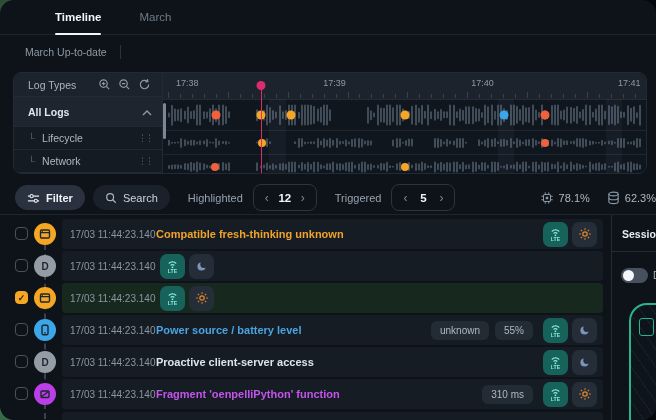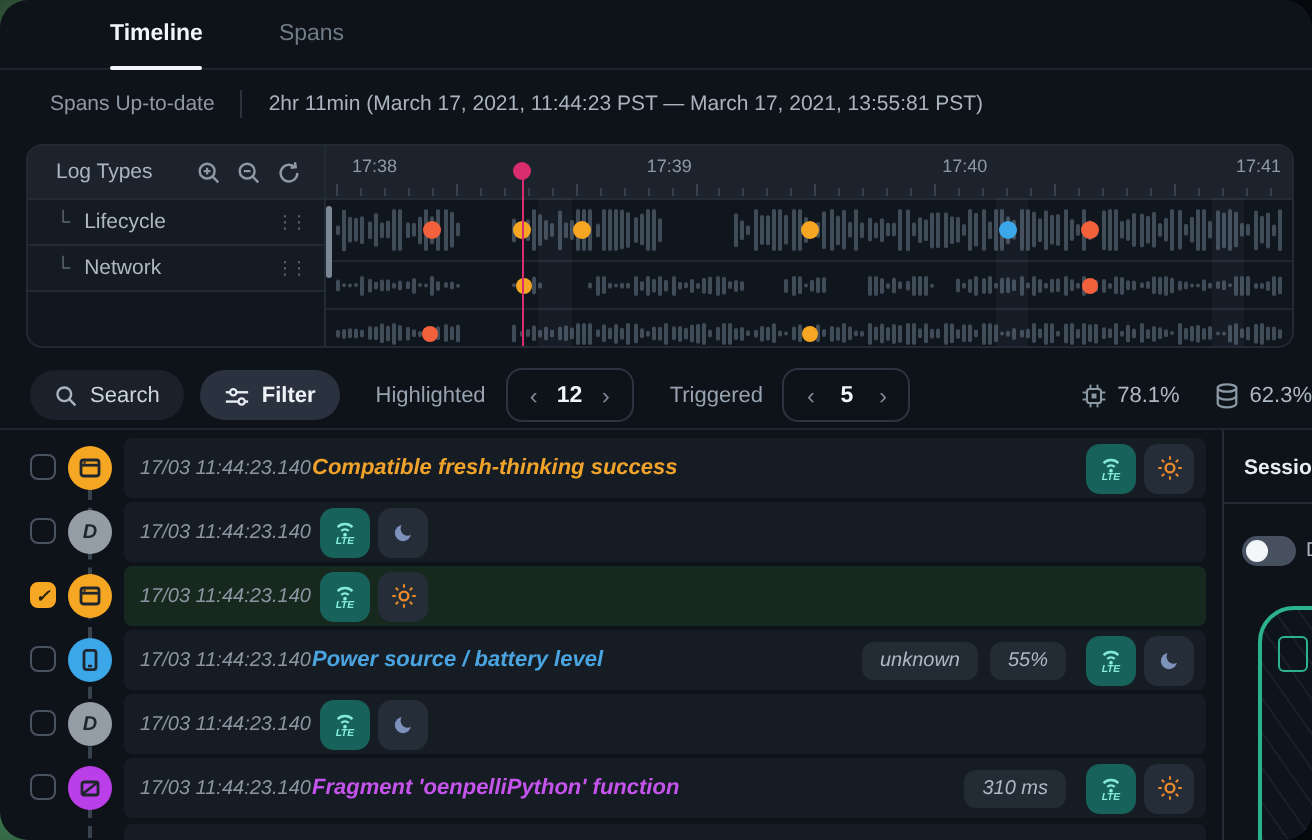--- a/index.html
+++ b/index.html
@@ -56,21 +56,21 @@
   .pill.filter{background:#2a323f;color:#eef2f6;font-weight:bold;}
   .lbl{font-size:11px;color:#97a3b0;margin-left:10px;}
   .stepper{display:flex;align-items:center;height:25px;border:1px solid #2c3440;border-radius:8px;padding:0 4px;margin-left:2px;}
   .stepper .chev{color:#7d8995;font-size:12px;padding:0 7px;cursor:pointer;}
   .stepper .val{color:#f2f6f9;font-size:11.5px;font-weight:bold;min-width:18px;text-align:center;}
   .gauges{margin-left:auto;display:flex;align-items:center;gap:5px;color:#aeb9c4;font-size:11px;padding-right:0;}
   .gauges .g{display:flex;align-items:center;gap:5px;margin-left:12px;}
 
   
   .list-wrap{position:absolute;left:0;right:0;top:214px;bottom:0;border-top:1px solid #1e252e;display:flex;}
-  .list-main{flex:1;position:relative;padding-top:4px;overflow:hidden;font-style:italic;}
+  .list-main{flex:1;position:relative;padding-top:4px;overflow:hidden;}
   .connector{position:absolute;left:44px;top:19px;height:185px;border-left:2px dashed #38424d;z-index:0;}
   .lrow{position:relative;height:30px;margin-bottom:2px;}
   .cbx{position:absolute;left:15px;top:8px;width:13px;height:13px;border:1.5px solid #49535f;border-radius:4px;
        box-sizing:border-box;cursor:pointer;z-index:2;}
   .cbx.checked{background:#f5a623;border-color:#f5a623;color:#2b2408;font-size:9px;font-weight:bold;
                display:flex;align-items:center;justify-content:center;}
   .evcircle{position:absolute;left:34px;top:4px;width:22px;height:22px;border-radius:50%;z-index:2;
             display:flex;align-items:center;justify-content:center;font-size:10px;font-weight:bold;color:#1f262e;}
   .lcard{position:absolute;left:62px;right:8px;top:0;bottom:0;background:#161c24;border-radius:4px;
          display:flex;align-items:center;padding:0 6px 0 8px;cursor:pointer;}
@@ -99,27 +99,26 @@
 </head>
 <body>
 
 <div class="blob blob-tl"></div>
 <div class="blob blob-bl"></div>
 
 <div class="app">
 
   <div class="tabs">
     <div class="tab active">Timeline</div>
-    <div class="tab">Spans</div>
+    <div class="tab">March</div>
   </div>
 
   <div class="infobar">
-    <span>Spans Up-to-date</span>
+    <span>March Up-to-date</span>
     <span class="sep"></span>
-    <span class="range">2hr 11min (March 17, 2021, 11:44:23 PST — March 17, 2021, 13:55:81 PST)</span>
   </div>
 
   <div class="tl-panel">
     <div class="tl-left">
       <div class="tl-left-header">
         <span>Log Types</span>
         <span class="sp"></span>
         <span class="iconbtn">
           <svg width="13" height="13" viewBox="0 0 14 14">
               <circle cx="6" cy="6" r="4" fill="none" stroke="#8e99a5" stroke-width="1.3"></circle>
@@ -136,20 +135,27 @@
             </svg>
         </span>
         <span class="iconbtn">
           <svg width="13" height="13" viewBox="0 0 14 14">
               <path d="M11.5 7a4.5 4.5 0 1 1-1.4-3.2" fill="none" stroke="#8e99a5" stroke-width="1.3"></path>
               <polyline points="10.2,1.2 10.6,3.9 7.9,4.2" fill="none" stroke="#8e99a5" stroke-width="1.3"></polyline>
             </svg>
         </span>
       </div>
       <div id="tl-left-rows" style="display:flex;flex-direction:column;flex:1;">
+          <div class="tl-left-row main" style="height: 30px;">
+            <span>All Logs</span>
+            <span class="sp"></span>
+            <span><svg width="10" height="6" viewBox="0 0 10 6">
+                <polyline points="1,5 5,1 9,5" fill="none" stroke="#8e99a5" stroke-width="1.4"></polyline>
+              </svg></span>
+          </div>
           <div class="tl-left-row sub" style="height: 23px;">
             <span class="branch">└</span>
             <span>Lifecycle</span>
             <span class="sp"></span>
             <span class="handle">⋮⋮</span>
           </div>
           <div class="tl-left-row sub" style="height: 23px;">
             <span class="branch">└</span>
             <span>Network</span>
             <span class="sp"></span>
@@ -621,35 +627,35 @@
           <div class="band" style="left: 91.8%; width: 3.2%;"></div>
         </div>
       <div class="playhead" id="playhead" style="left: 20.2%;">
           <div class="knob"></div>
         </div>
     </div>
     <div class="tl-scrollbar"></div>
   </div>
 
   <div class="toolbar">
-    <div class="pill search">
-      <svg width="12" height="12" viewBox="0 0 14 14">
-          <circle cx="6" cy="6" r="4" fill="none" stroke="#aab4bf" stroke-width="1.4"></circle>
-          <line x1="9" y1="9" x2="12.5" y2="12.5" stroke="#aab4bf" stroke-width="1.4"></line>
-        </svg>
-      <span>Search</span>
-    </div>
     <div class="pill filter">
       <svg width="13" height="12" viewBox="0 0 14 12">
           <line x1="1" y1="4" x2="13" y2="4" stroke="#e8edf2" stroke-width="1.3"></line>
           <circle cx="5" cy="4" r="1.7" fill="#2a323f" stroke="#e8edf2" stroke-width="1.2"></circle>
           <line x1="1" y1="9" x2="13" y2="9" stroke="#e8edf2" stroke-width="1.3"></line>
           <circle cx="9.5" cy="9" r="1.7" fill="#2a323f" stroke="#e8edf2" stroke-width="1.2"></circle>
         </svg>
       <span>Filter</span>
+    </div>
+    <div class="pill search">
+      <svg width="12" height="12" viewBox="0 0 14 14">
+          <circle cx="6" cy="6" r="4" fill="none" stroke="#aab4bf" stroke-width="1.4"></circle>
+          <line x1="9" y1="9" x2="12.5" y2="12.5" stroke="#aab4bf" stroke-width="1.4"></line>
+        </svg>
+      <span>Search</span>
     </div>
     <span class="lbl">Highlighted</span>
     <div class="stepper">
       <span class="chev">‹</span>
       <span class="val">12</span>
       <span class="chev">›</span>
     </div>
     <span class="lbl">Triggered</span>
     <div class="stepper">
       <span class="chev">‹</span>
@@ -693,21 +699,21 @@
             <div class="cbx"></div>
             <div class="evcircle" style="background: rgb(245, 166, 35);">
               <svg width="12" height="12" viewBox="0 0 12 12">
                 <rect x="1.5" y="2" width="9" height="8" rx="1.2" fill="none" stroke="#1f262e" stroke-width="1.4"></rect>
                 <line x1="1.5" y1="4.6" x2="10.5" y2="4.6" stroke="#1f262e" stroke-width="1.4"></line>
                 <circle cx="3.3" cy="3.3" r=".6" fill="#1f262e"></circle>
               </svg>
             </div>
             <div class="lcard">
               <span class="lts">17/03 11:44:23.140</span>
-              <span class="lmsg" style="color: rgb(240, 163, 42);">Compatible fresh-thinking success</span>
+              <span class="lmsg" style="color: rgb(240, 163, 42);">Compatible fresh-thinking unknown</span>
               <div class="badge lte">
                 <svg width="13" height="10" viewBox="0 0 14 10">
                   <path d="M3 4.5a5.6 5.6 0 0 1 8 0" fill="none" stroke="#86eadb" stroke-width="1.3"></path>
                   <path d="M5 6.6a2.8 2.8 0 0 1 4 0" fill="none" stroke="#86eadb" stroke-width="1.3"></path>
                   <circle cx="7" cy="8.6" r="1" fill="#86eadb"></circle>
                 </svg>
                 <span class="ltetxt">LTE</span>
               </div>
               <div class="badge env">
                 <svg width="14" height="14" viewBox="0 0 16 16">
@@ -810,20 +816,21 @@
                   <circle cx="10.8" cy="5.4" r="4.3" fill="#252d38"></circle>
                 </svg>
               </div>
             </div>
           </div>
           <div class="lrow">
             <div class="cbx"></div>
             <div class="evcircle" style="background: rgb(148, 157, 166);">D</div>
             <div class="lcard">
               <span class="lts">17/03 11:44:23.140</span>
+              <span class="lmsg" style="color: rgb(221, 228, 234);">Proactive client-server access</span>
               <div class="badge lte">
                 <svg width="13" height="10" viewBox="0 0 14 10">
                   <path d="M3 4.5a5.6 5.6 0 0 1 8 0" fill="none" stroke="#86eadb" stroke-width="1.3"></path>
                   <path d="M5 6.6a2.8 2.8 0 0 1 4 0" fill="none" stroke="#86eadb" stroke-width="1.3"></path>
                   <circle cx="7" cy="8.6" r="1" fill="#86eadb"></circle>
                 </svg>
                 <span class="ltetxt">LTE</span>
               </div>
               <div class="badge env">
                 <svg width="13" height="13" viewBox="0 0 16 16">

